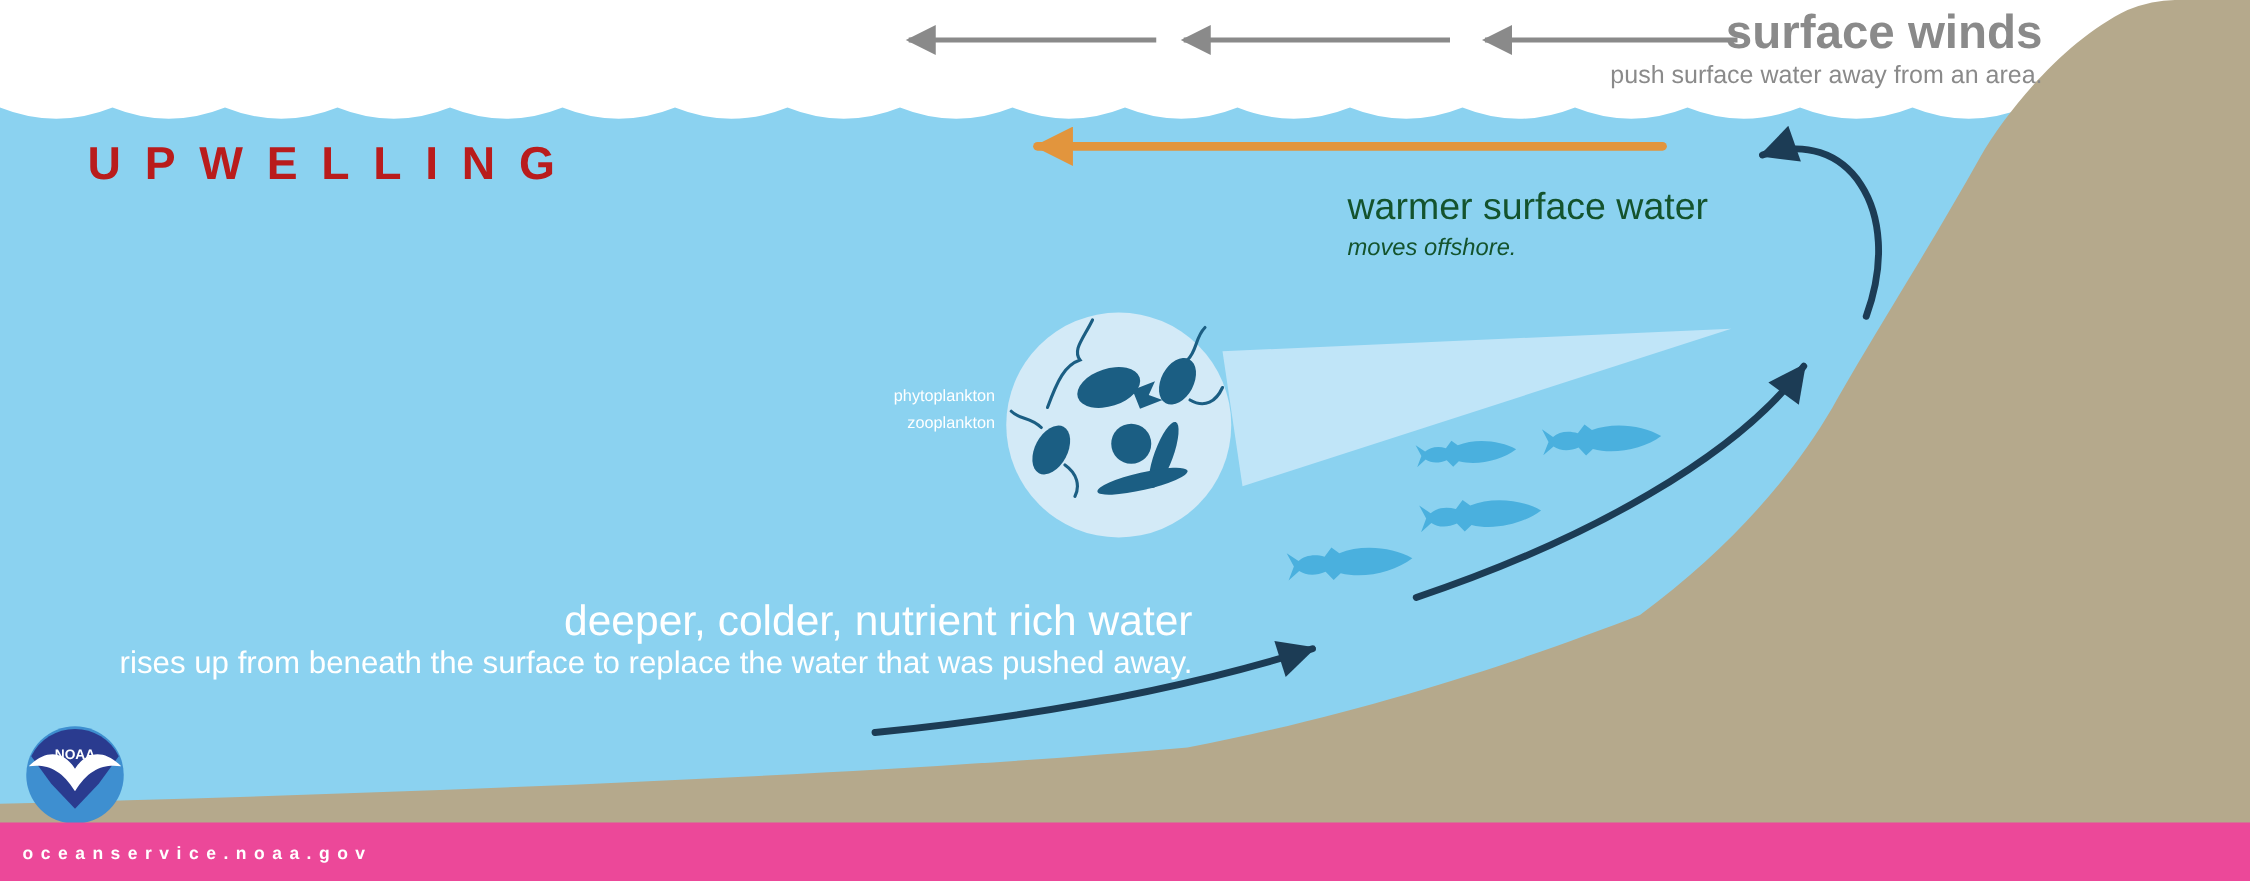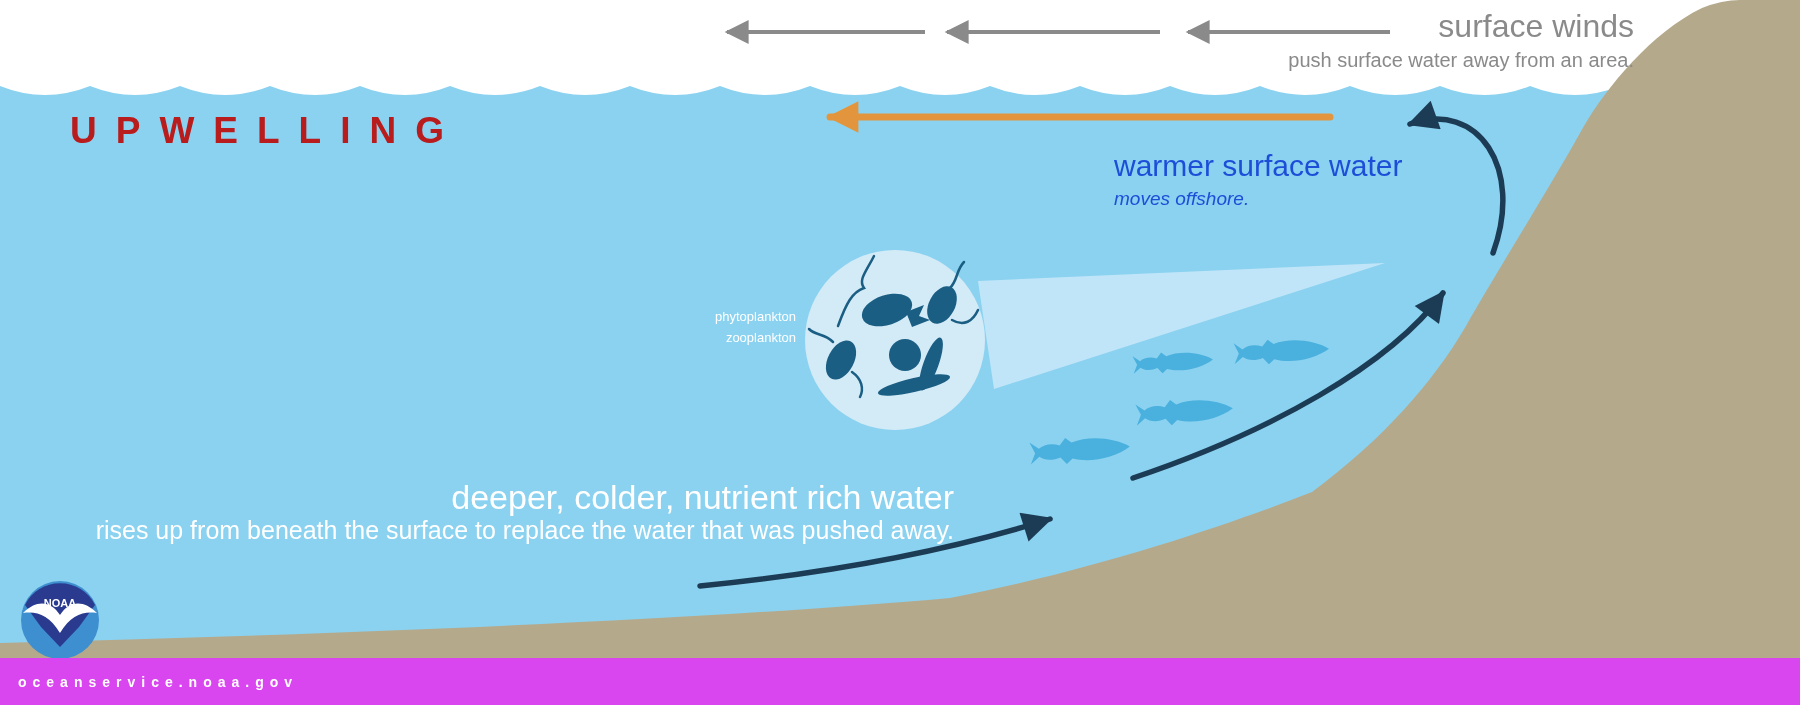--- a/index.html
+++ b/index.html
@@ -3,32 +3,32 @@
 <meta charset="utf-8">
 <style>
   html,body{margin:0;padding:0;background:#ffffff;}
   #stage{
     position:relative;width:1800px;height:705px;overflow:hidden;
     background:#ffffff;font-family:"Liberation Sans",sans-serif;
   }
   #scene{position:absolute;left:0;top:0;}
   .txt{position:absolute;white-space:nowrap;}
   .surface-winds{right:166px;top:6px;text-align:right;color:#8a8a8a;}
-  .surface-winds .big{font-size:32px;line-height:40px;font-weight:400;}
+  .surface-winds .big{font-size:38px;line-height:40px;font-weight:700;}
   .surface-winds .small{font-size:20px;line-height:22px;margin-top:3px;}
   .upwelling{left:70px;top:110px;color:#b91c1c;font-size:37px;font-weight:bold;letter-spacing:19px;}
-  .warm{left:1114px;top:150px;color:#1d4ed8;text-align:left;}
+  .warm{left:1078px;top:150px;color:#14532d;text-align:left;}
   .warm .big{font-size:30px;line-height:32px;font-weight:400;}
   .warm .small{font-size:19px;line-height:21px;margin-top:6px;font-style:italic;}
   .plankton-label{right:1004px;top:306px;color:#ffffff;text-align:right;font-size:13px;line-height:21px;}
   .deep{right:846px;top:478px;color:#ffffff;text-align:right;}
   .deep .big{font-size:34px;line-height:38px;font-weight:400;}
   .deep .small{font-size:25px;line-height:23px;margin-top:3px;}
   .footer-bar{
-    position:absolute;left:0;bottom:0;width:1800px;height:47px;background:#d946ef;
+    position:absolute;left:0;bottom:0;width:1800px;height:47px;background:#ec4899;
     display:flex;align-items:center;
   }
   .footer-bar .url{color:#ffffff;font-size:14px;font-weight:bold;letter-spacing:6px;margin-left:18px;}
 </style>
 </head>
 <body>
 
 <div id="stage">
 
   <svg id="scene" width="1800" height="705" viewBox="0 0 1800 705">

